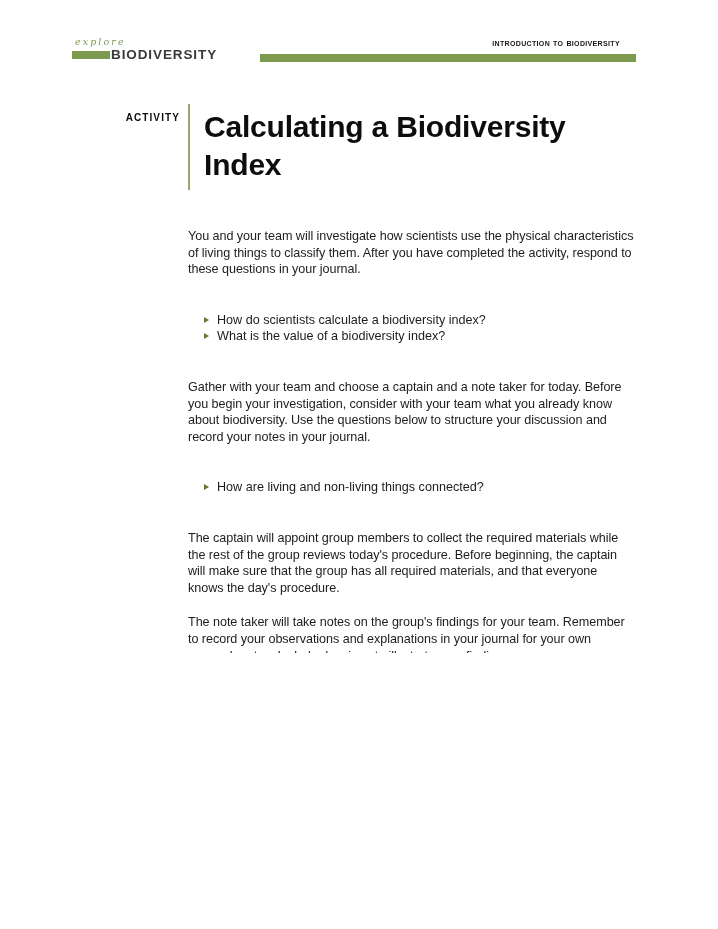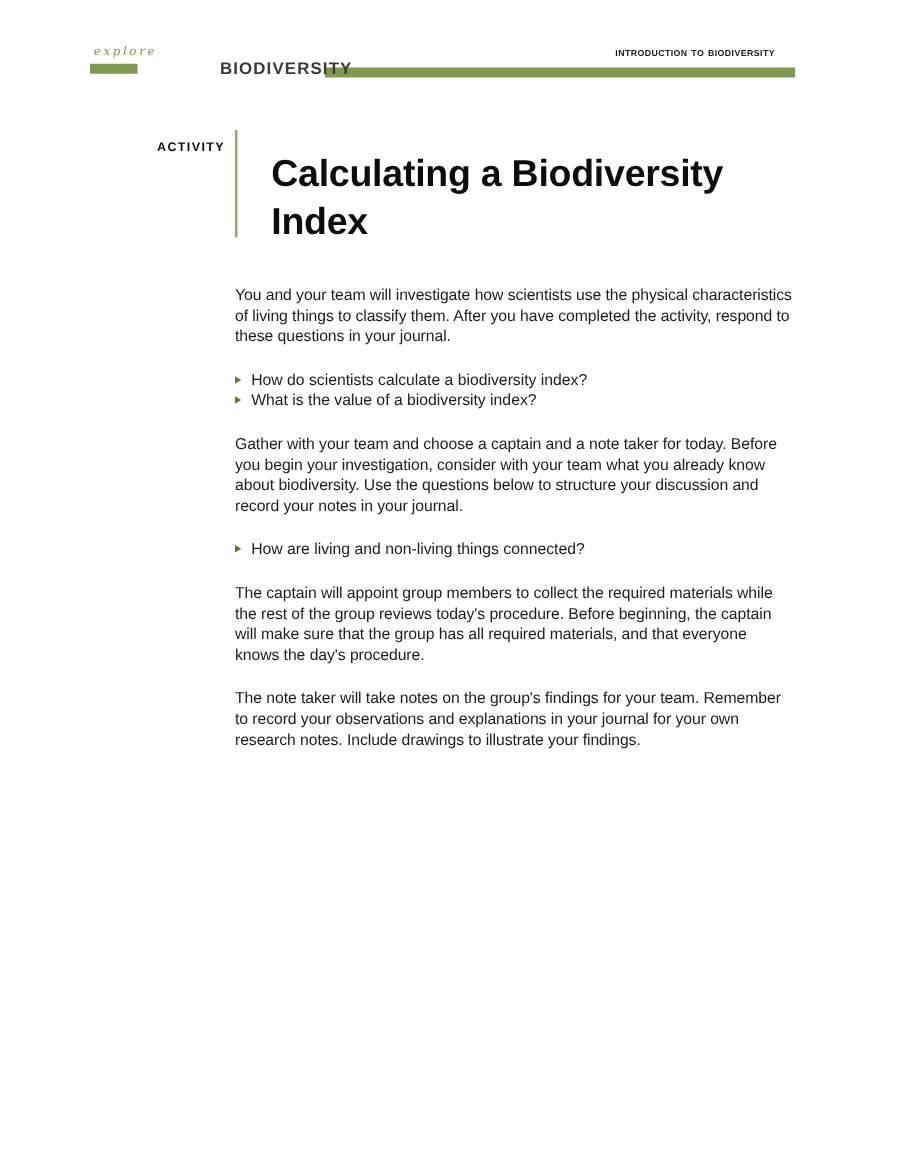--- a/index.html
+++ b/index.html
@@ -41,21 +41,20 @@
     letter-spacing: 2.1px;
     color: #7d9a4e;
     line-height: 11px;
     padding-left: 3px;
     white-space: nowrap;
   }
   .brand-lockup {
     display: flex;
     align-items: center;
     margin-top: 1px;
-    justify-content: space-between;
   }
   .brand-swatch {
     width: 38px;
     height: 8px;
     background: #7d9a4e;
     flex: 0 0 auto;
   }
   .brand-word {
     font-family: "Liberation Sans", sans-serif;
     font-weight: bold;
@@ -112,21 +111,21 @@
   }
   .title-divider {
     position: absolute;
     left: 104px;
     top: 0;
     width: 2px;
     height: 86px;
     background: #93a96b;
   }
   .title-text {
-    margin: 17px;
+    margin: 4px;
     padding: 0 0 0 116px;
     font-family: "Liberation Sans", sans-serif;
     font-weight: bold;
     font-size: 30px;
     line-height: 38px;
     letter-spacing: -0.2px;
     color: #0d0d0f;
     max-width: 430px;
   }
 
@@ -142,21 +141,21 @@
     font-family: Liberation Sans, sans-serif;
     font-size: 12.6px;
     line-height: 16.6px;
     color: #1c1c1e;
     letter-spacing: -0.05px;
   }
   .block-gap { height: 18px; }
 
   ul.qlist {
     list-style: none;
-    margin: 0;
+    margin: 16px;
     padding: 0;
   }
   ul.qlist li {
     position: relative;
     padding-left: 13px;
     font-family: "Liberation Sans", sans-serif;
     font-size: 12.6px;
     line-height: 16.6px;
     color: #1c1c1e;
   }

